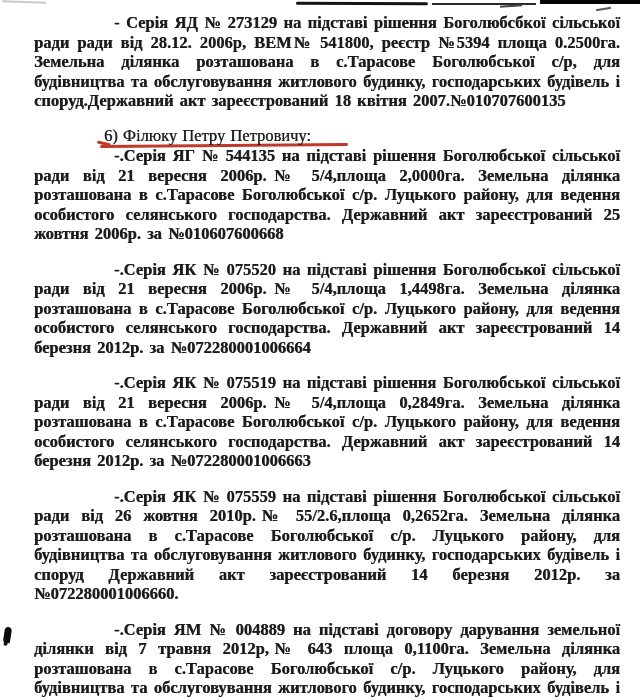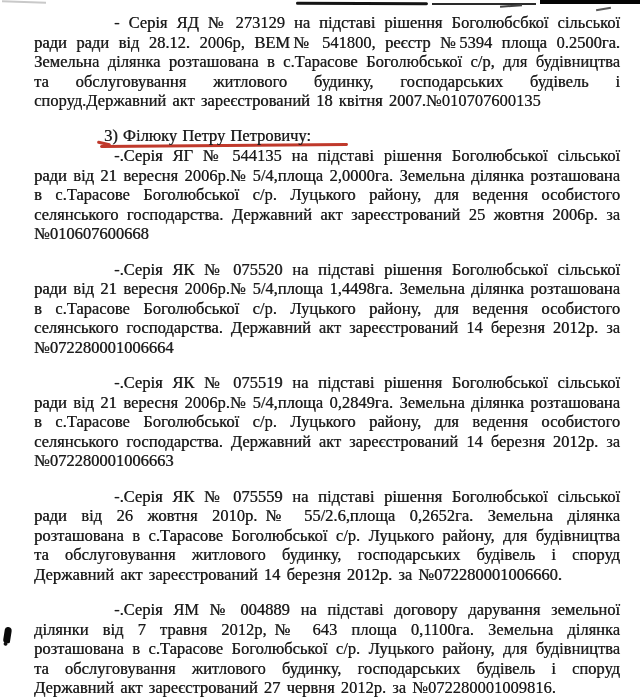--- a/index.html
+++ b/index.html
@@ -23,20 +23,21 @@
     font-size: 16.5px;
     line-height: 19.5px;
     color: #1b1b1b;
     text-align: justify;
     text-shadow: 0.4px 0 0 rgba(25,25,25,0.75);
   }
   .para {
     margin: 0 8px 16px 0;
     text-indent: 80px;
     word-spacing: 2px;
+    font-weight: bold;
   }
   .para.tight { margin-bottom: 15px; }
   .heading-line {
     margin: 0 0 1px 0;
     text-indent: 70px;
     word-spacing: 1px;
   }
   .heading-text {
     position: relative;
     display: inline;
@@ -95,21 +96,21 @@
   <div class="artifact art-topline-b"></div>
   <div class="artifact art-topline-c"></div>
   <div class="artifact art-topline-d"></div>
   <div class="artifact art-tick"></div>
   <div class="artifact art-smudge"></div>
   <div class="artifact art-penmark"></div>
   <div class="heading-underline"></div>
 
   <p class="para tight">- Серія ЯД № 273129 на підставі рішення Боголюбсбкої сільської ради ради від 28.12. 2006р, ВЕМ№ 541800, реєстр №5394 площа 0.2500га. Земельна ділянка розташована в с.Тарасове Боголюбської с/р, для будівництва та обслуговування житлового будинку, господарських будівель і споруд.Державний акт зареєстрований 18 квітня 2007.№010707600135</p>
 
-  <p class="heading-line"><span class="heading-text">3) Філюку Петру Петровичу:</span></p>
+  <p class="heading-line"><span class="heading-text">6) Філюку Петру Петровичу:</span></p>
 
   <p class="para">-.Серія ЯГ № 544135 на підставі рішення Боголюбської сільської ради від 21 вересня 2006р.№ 5/4,площа 2,0000га. Земельна ділянка розташована в с.Тарасове Боголюбської с/р. Луцького району, для ведення особистого селянського господарства. Державний акт зареєстрований 25 жовтня 2006р. за №010607600668</p>
 
   <p class="para">-.Серія ЯК № 075520 на підставі рішення Боголюбської сільської ради від 21 вересня 2006р.№ 5/4,площа 1,4498га. Земельна ділянка розташована в с.Тарасове Боголюбської с/р. Луцького району, для ведення особистого селянського господарства. Державний акт зареєстрований 14 березня 2012р. за №072280001006664</p>
 
   <p class="para">-.Серія ЯК № 075519 на підставі рішення Боголюбської сільської ради від 21 вересня 2006р.№ 5/4,площа 0,2849га. Земельна ділянка розташована в с.Тарасове Боголюбської с/р. Луцького району, для ведення особистого селянського господарства. Державний акт зареєстрований 14 березня 2012р. за №072280001006663</p>
 
   <p class="para">-.Серія ЯК № 075559 на підставі рішення Боголюбської сільської ради від 26 жовтня 2010р.№ 55/2.6,площа 0,2652га. Земельна ділянка розташована в с.Тарасове Боголюбської с/р. Луцького району, для будівництва та обслуговування житлового будинку, господарських будівель і споруд Державний акт зареєстрований 14 березня 2012р. за №072280001006660.</p>
 
   <p class="para">-.Серія ЯМ № 004889 на підставі договору дарування земельної ділянки від 7 травня 2012р,№ 643 площа 0,1100га. Земельна ділянка розташована в с.Тарасове Боголюбської с/р. Луцького району, для будівництва та обслуговування житлового будинку, господарських будівель і споруд Державний акт зареєстрований 27 червня 2012р. за №072280001009816.</p>

